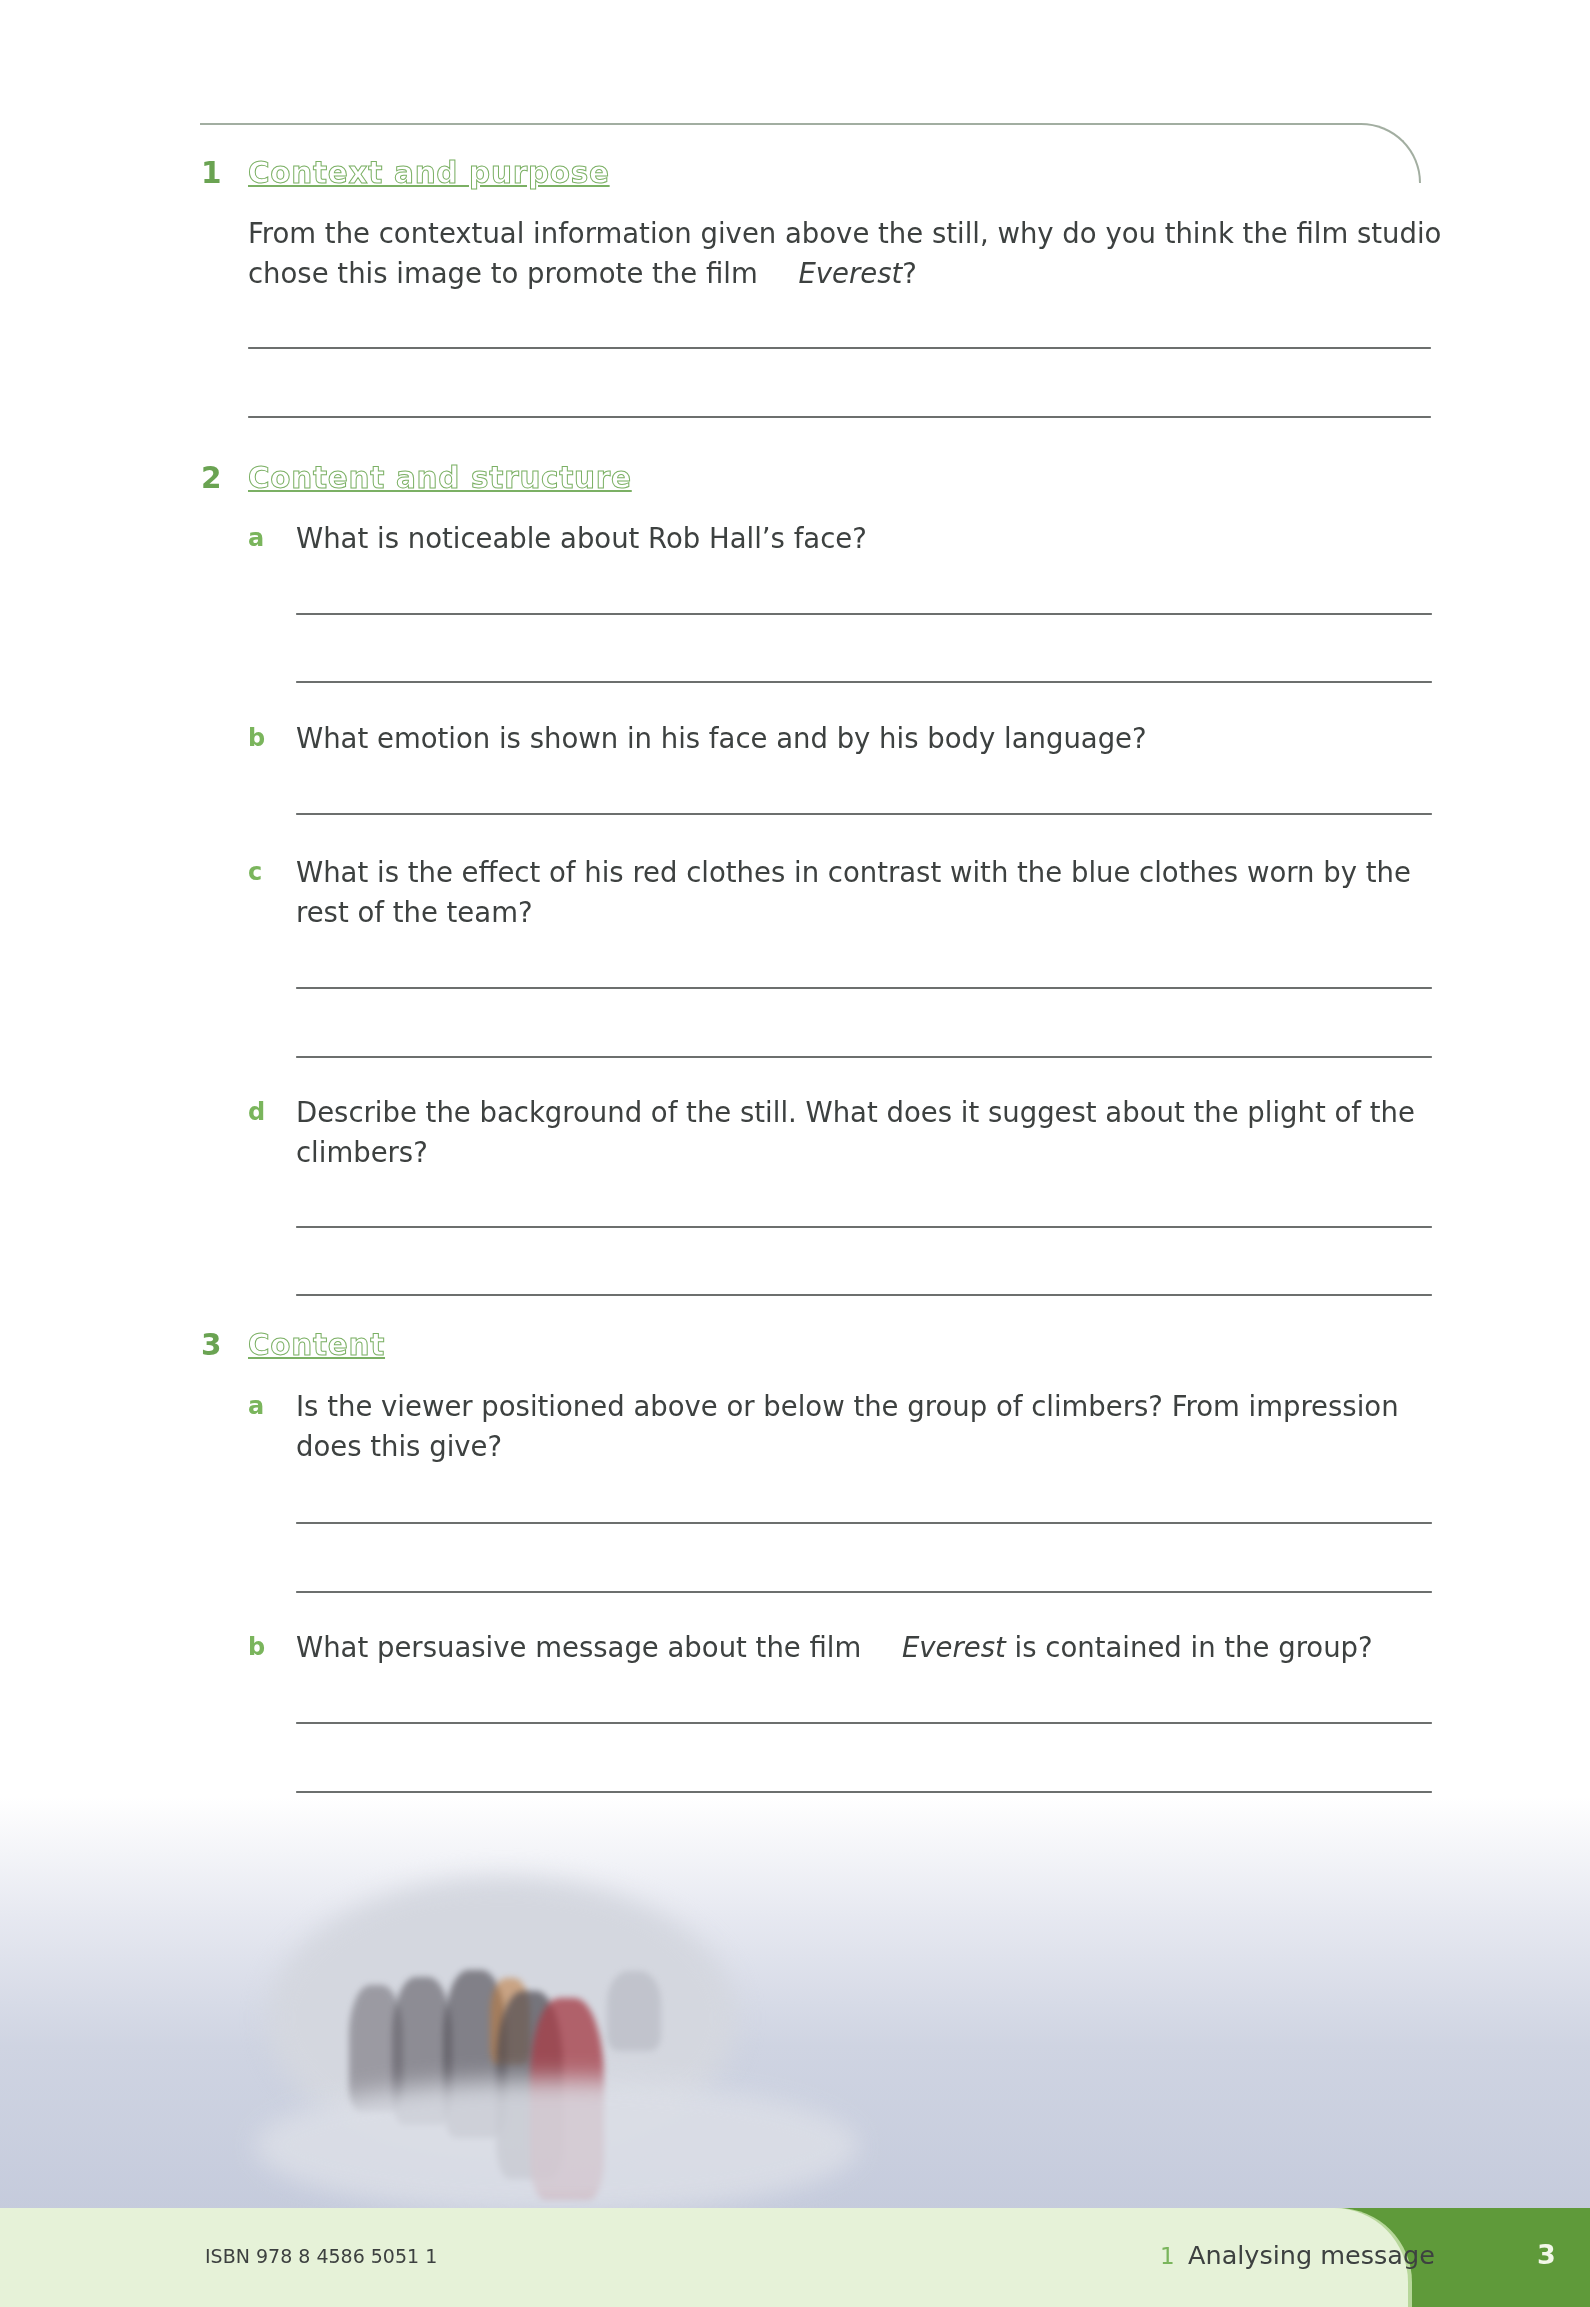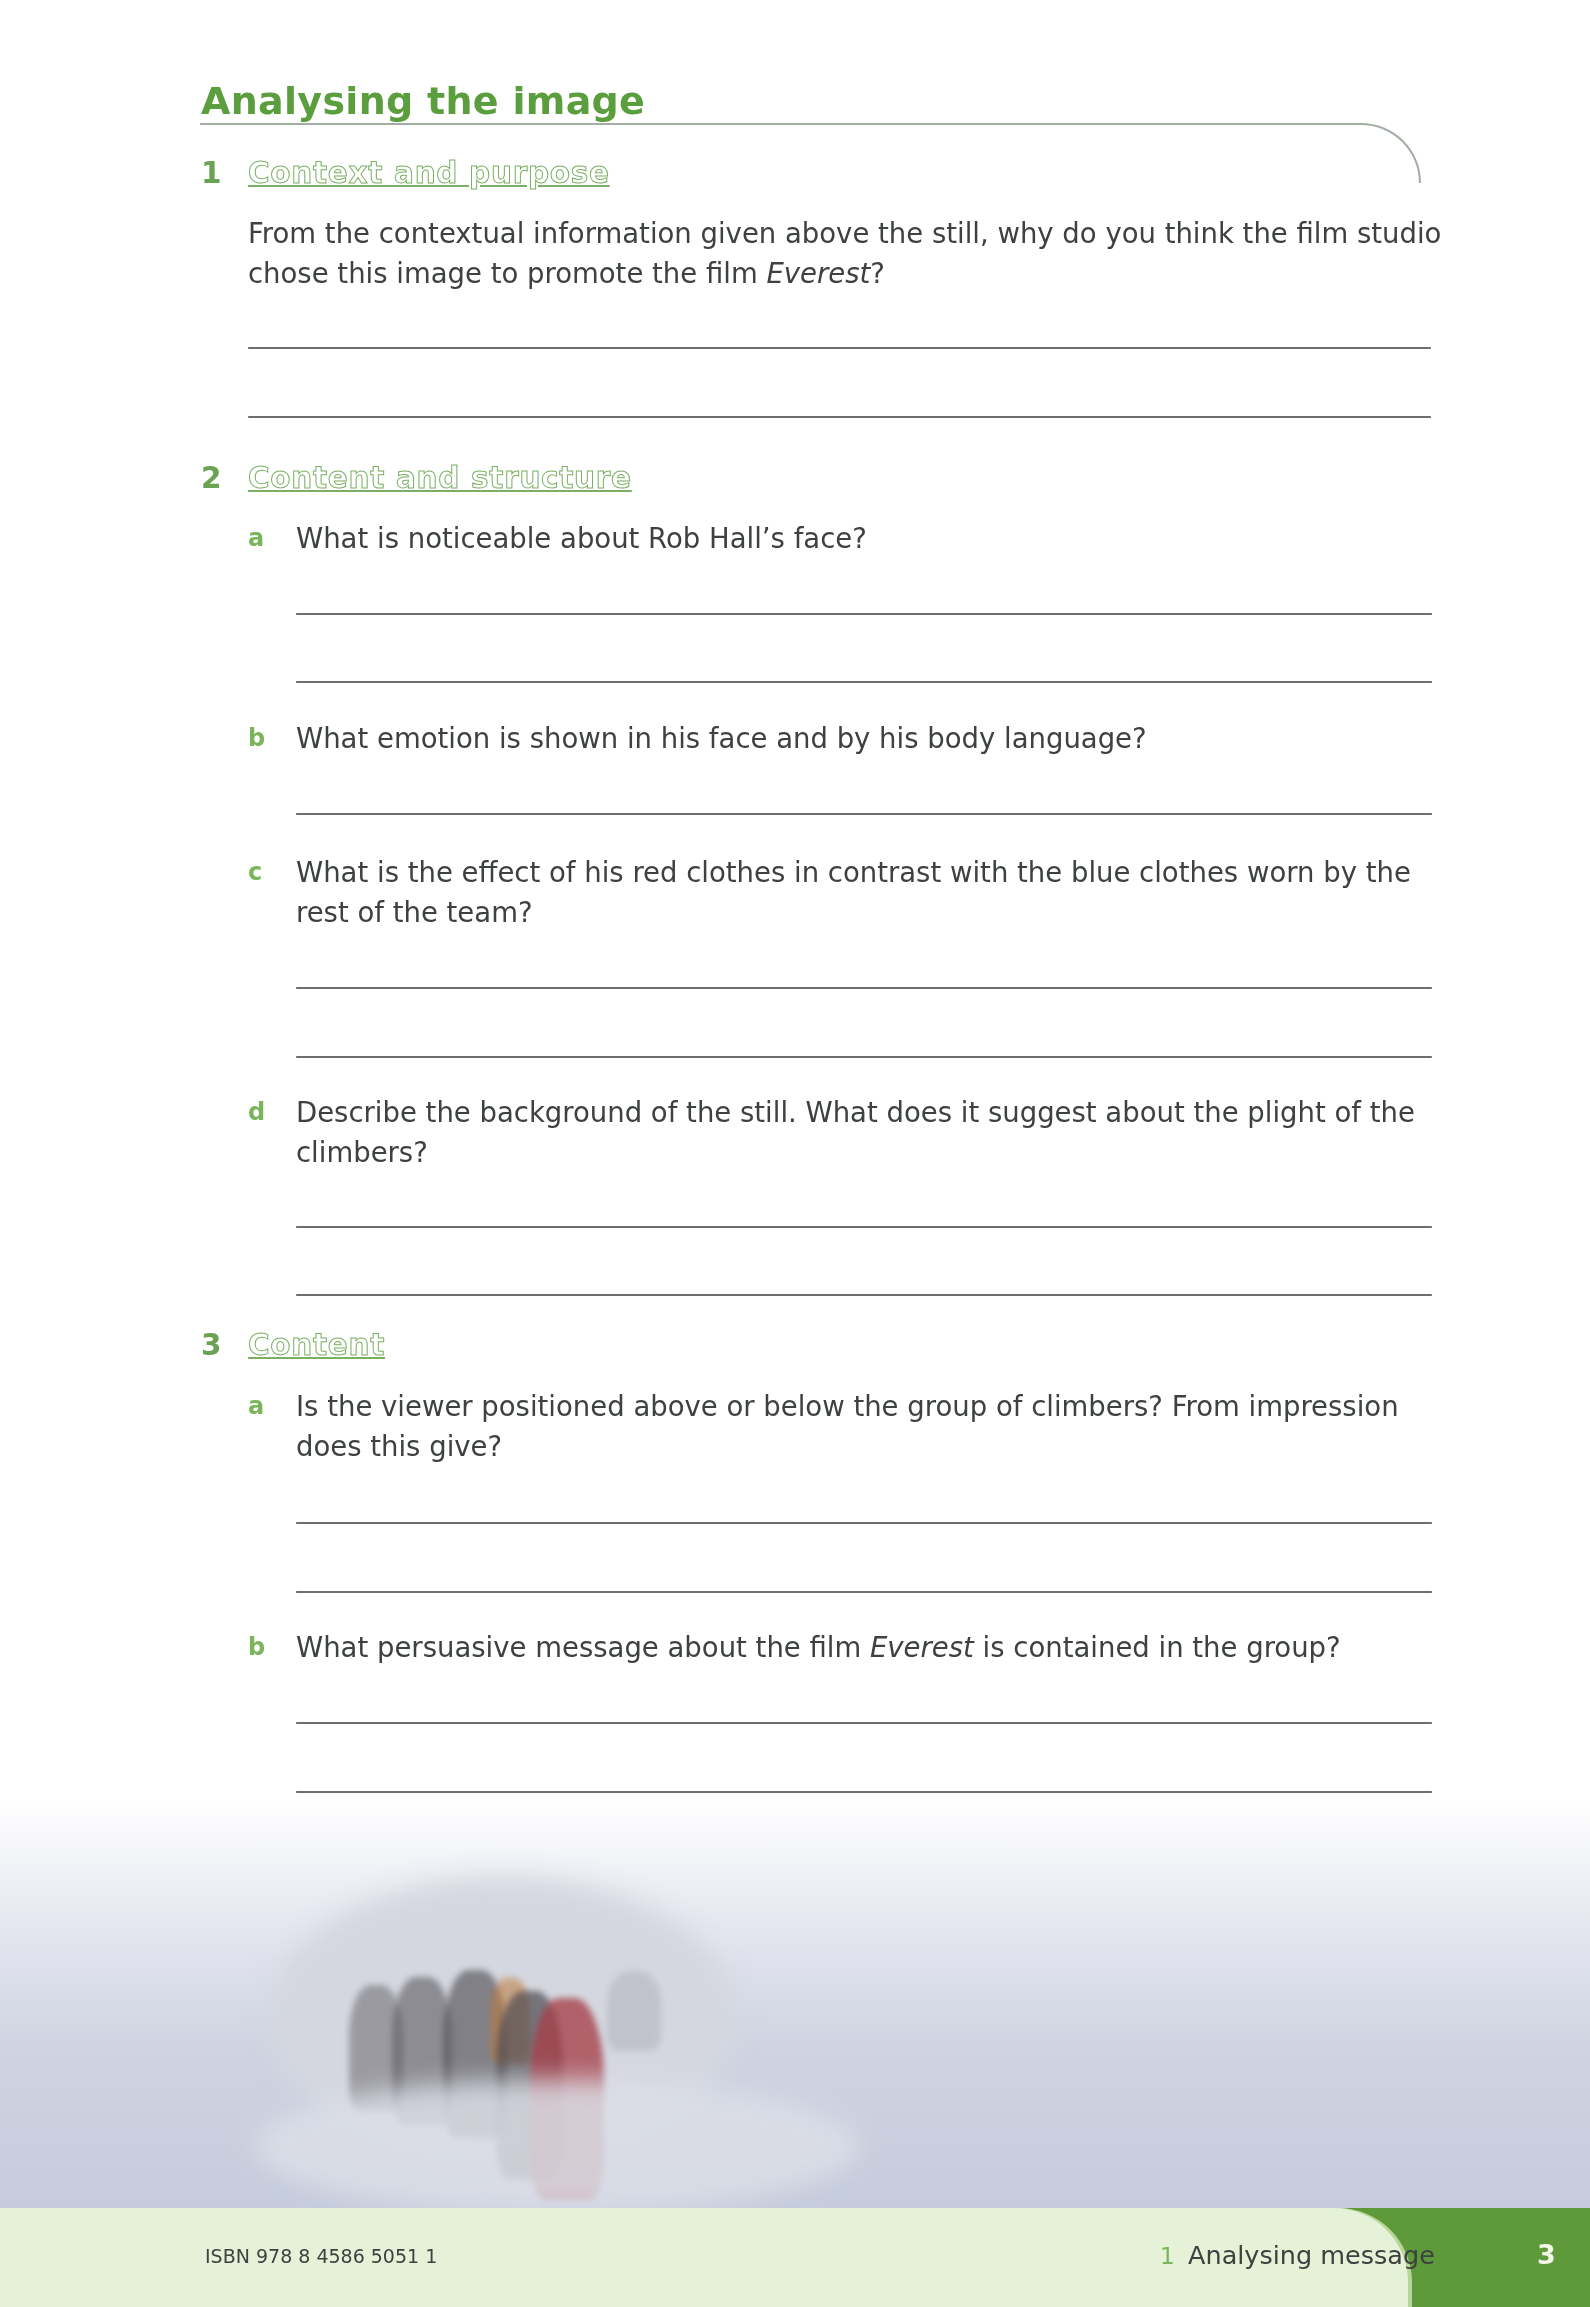--- a/index.html
+++ b/index.html
@@ -45,21 +45,21 @@
       letter-spacing: 0.7px;
       text-decoration: underline;
     }
 
     
     .q {
       position: absolute;
       font-size: 27.5px; line-height: 40px;
       color: #3d4140;
     }
-    .q em { font-style: italic; }
+    .q em { font-style: italic; margin-left: 32px; }
     .q-letter {
       position: absolute; left: 248px;
       font-size: 24px; font-weight: bold; color: #7ab55c;
     }
     .q-text { position: absolute; left: 296px; width: 1140px; }
     .q1-text { position: absolute; left: 248px; width: 1194px; }
 
     .answer-line {
       position: absolute; height: 2px;
       background: #6c6f6e;
@@ -113,21 +113,20 @@
     .page-num {
       position: absolute; left: 1537px; top: 2239px;
       font-size: 27px; font-weight: bold; color: #f2f7e8;
     }
   </style>
 </head>
 <body>
 
 <div class="page">
 
-  <div class="title">Analysing the image</div>
   <div class="title-rule"></div>
 
   <div class="section-head" style="top:156px;">
     <span class="section-num">1</span>
     <span class="section-label">Context and purpose</span>
   </div>
   <div class="q" style="top:213px;">
     <div class="q1-text">
       <span>From the contextual information given above the still, why do you think the film studio chose this image to promote the film </span><em>Everest</em><span>?</span>
     </div>

